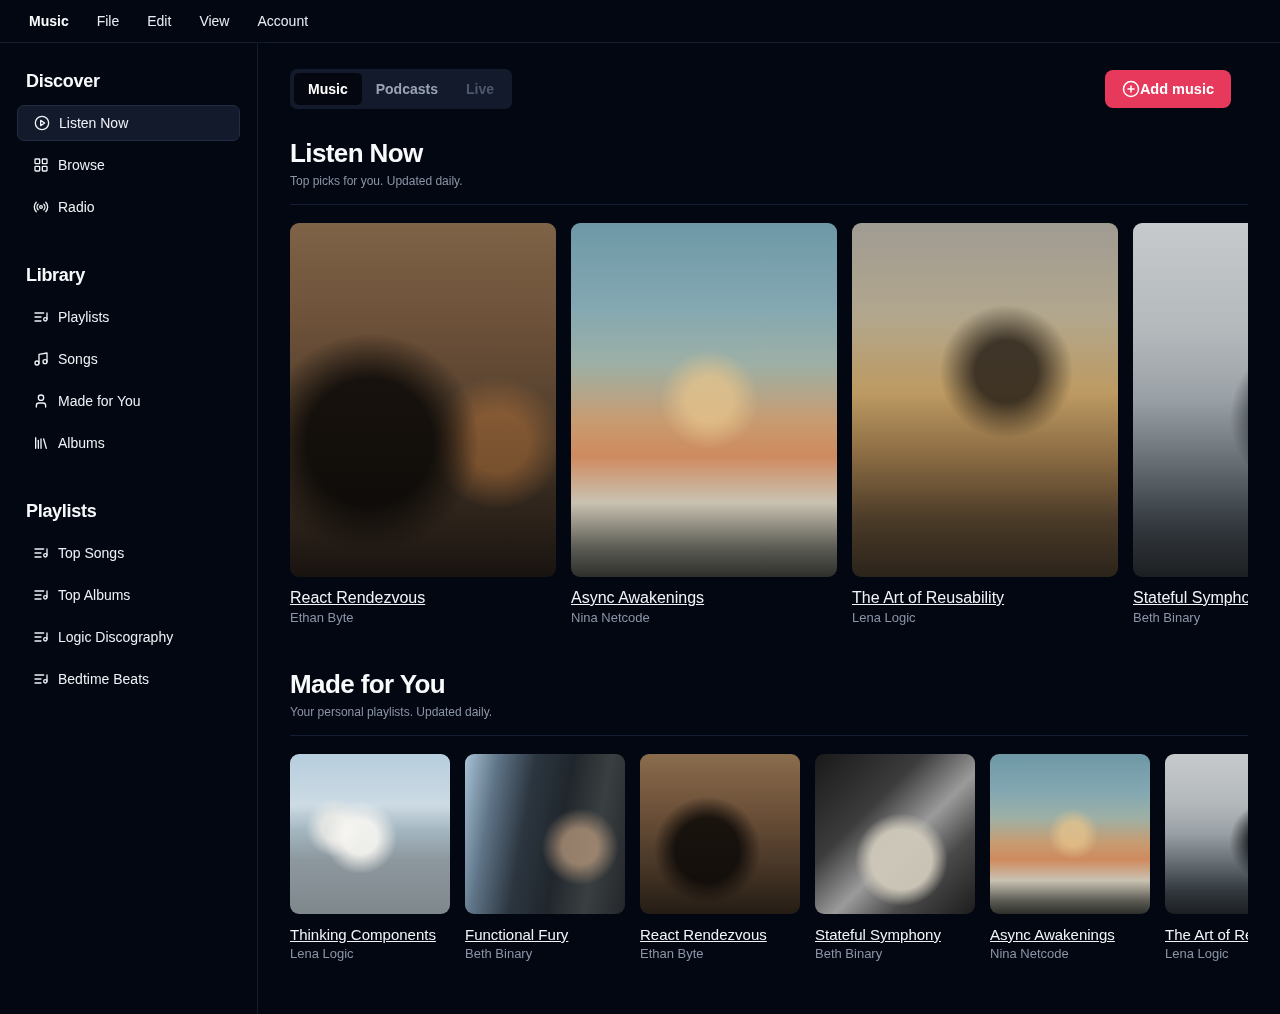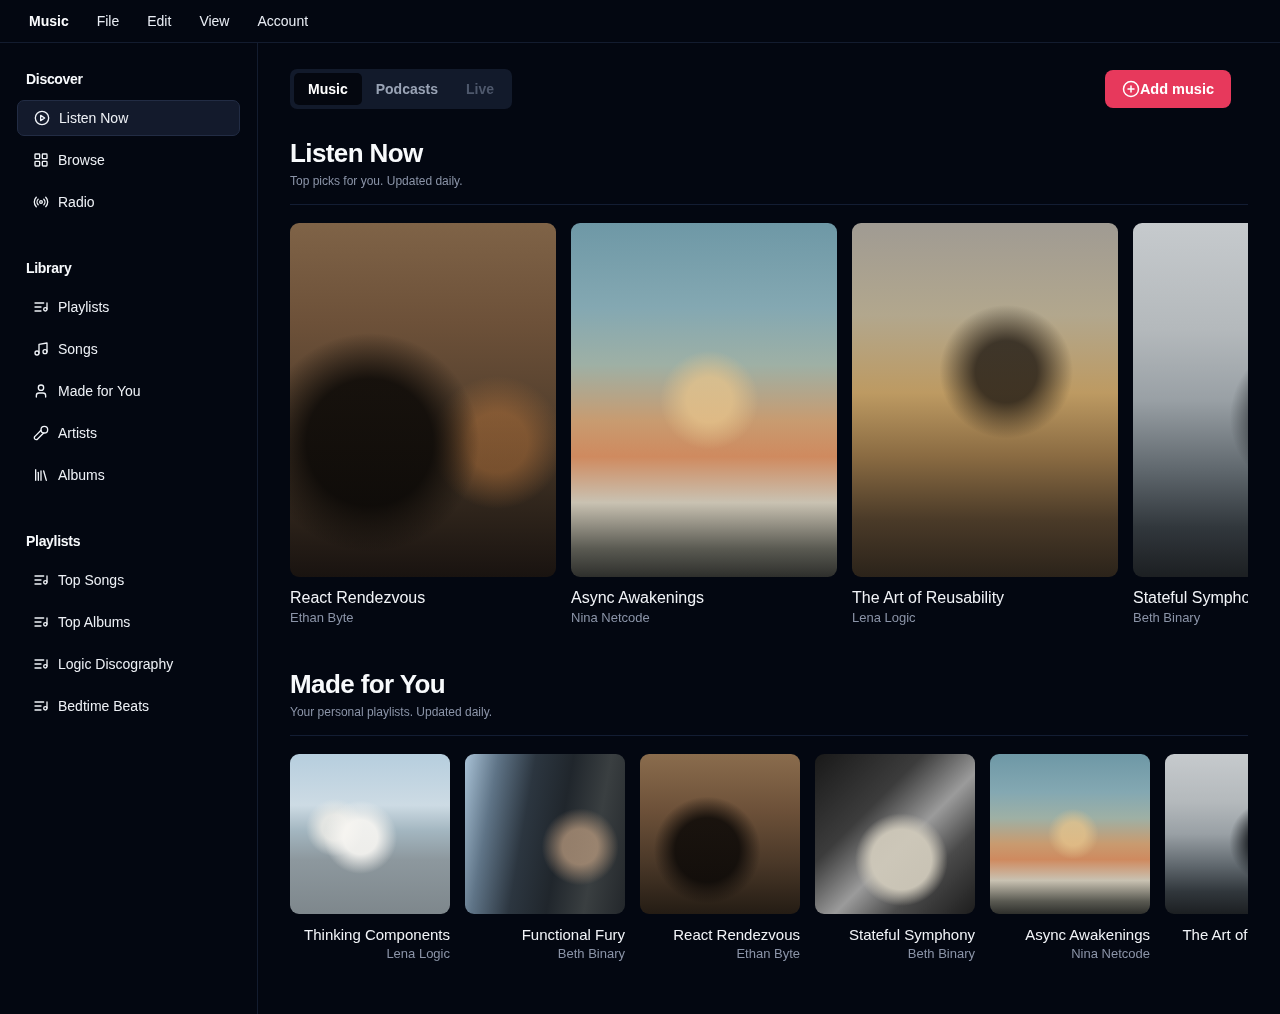--- a/index.html
+++ b/index.html
@@ -18,21 +18,21 @@
   .menu-item { padding:6px 13px; font-size:14px; color:#e9edf4; border-radius:4px; cursor:default; }
   .menu-item.bold { font-weight:700; color:#fbfcfe; }
 
   
   .app-body { display:flex; height:971px; }
   .sidebar { width:257px; flex:0 0 257px; padding:28px 12px 16px 12px; }
   .main { flex:1; border-left:1px solid #131c2f; padding:26px 32px 0 32px; overflow:hidden; }
 
   
   .side-section { margin-bottom:40px; }
-  .side-heading { font-size:14px; font-weight:700; letter-spacing:-0.3px; color:#f7f9fc; padding:0 14px; margin-bottom:13px; }
+  .side-heading { font-size:18px; font-weight:700; letter-spacing:-0.3px; color:#f7f9fc; padding:0 14px; margin-bottom:13px; }
   .side-item { display:flex; align-items:center; height:36px; padding:0 16px; margin:0 5px 6px 5px; border-radius:7px; font-size:14px; font-weight:500; color:#eef1f6; cursor:default; }
   .side-item .ic { width:16px; height:16px; margin-right:9px; color:#f0f3f8; }
   .side-item.active { background:#131a2c; border:1px solid #222c44; }
 
   
   .tabs-row { display:flex; align-items:center; justify-content:space-between; }
   .tabs-list { display:inline-flex; align-items:center; background:#121a2b; border-radius:7px; padding:4px; height:40px; }
   .tab { height:32px; display:flex; align-items:center; padding:0 14px; border-radius:5px; font-size:14px; font-weight:600; color:#99a3b5; cursor:default; }
   .tab.active { background:#04070f; color:#ffffff; }
   .tab.disabled { color:#4e586c; }
@@ -43,25 +43,25 @@
   .sec-title { font-size:26px; font-weight:700; letter-spacing:-0.6px; color:#f8fafc; }
   .sec-sub { font-size:12px; color:#8b94a8; margin-top:5px; }
   .sep { border:none; border-top:1px solid #131d33; margin:16px 0 0 0; }
   .sec-head-1 { margin-top:29px; }
   .sec-head-2 { margin-top:44px; }
 
   
   .carousel { display:flex; gap:15px; overflow:hidden; margin-top:18px; }
   .card { flex:0 0 auto; }
   .card.lg { width:266px; }
-  .card.sm { width:160px;text-align:right; }
+  .card.sm { width:160px; }
   .art { border-radius:9px; background-color:#1a2030; }
   .card.lg .art { width:266px; height:354px; }
   .card.sm .art { width:160px; height:160px; }
-  .card-title { margin-top:12px; font-size:16px; font-weight:500; color:#f2f4f8; white-space:nowrap; }
+  .card-title { margin-top:12px; font-size:16px; font-weight:500; color:#f2f4f8; white-space:nowrap;text-decoration:underline; }
   .card.sm .card-title { font-size:15px; }
   .card-artist { margin-top:3px; font-size:13px; color:#8b94a8; white-space:nowrap; }
 
   
   .art[data-art="react-lg"] { background:
       radial-gradient(circle at 30% 62%, rgba(10,8,6,.85) 0 22%, transparent 38%),
       radial-gradient(circle at 78% 62%, rgba(190,120,60,.45) 0 10%, transparent 22%),
       linear-gradient(180deg,#7f6347 0%,#6d5139 28%,#57422f 52%,#32271d 78%,#191310 100%); }
   .art[data-art="react-sm"] { background:
       radial-gradient(circle at 42% 60%, rgba(12,9,7,.85) 0 24%, transparent 40%),
@@ -191,26 +191,20 @@
         <span>Songs</span>
       </div>
       <div class="side-item">
         <svg class="ic">
             <use href="#i-user"></use>
           </svg>
         <span>Made for You</span>
       </div>
       <div class="side-item">
         <svg class="ic">
-            <use href="#i-microphone"></use>
-          </svg>
-        <span>Artists</span>
-      </div>
-      <div class="side-item">
-        <svg class="ic">
             <use href="#i-library"></use>
           </svg>
         <span>Albums</span>
       </div>
     </div>
 
     <div class="side-section">
       <div class="side-heading">Playlists</div>
       <div class="side-item">
         <svg class="ic">

